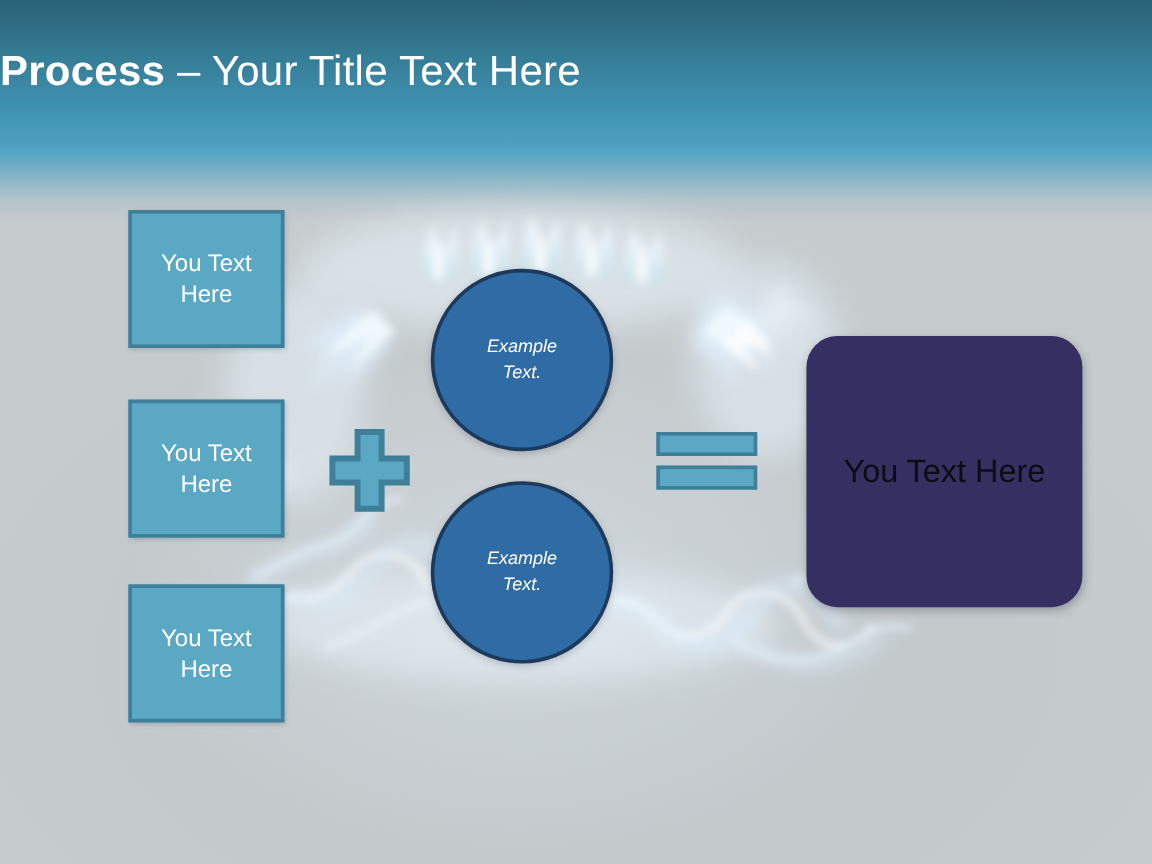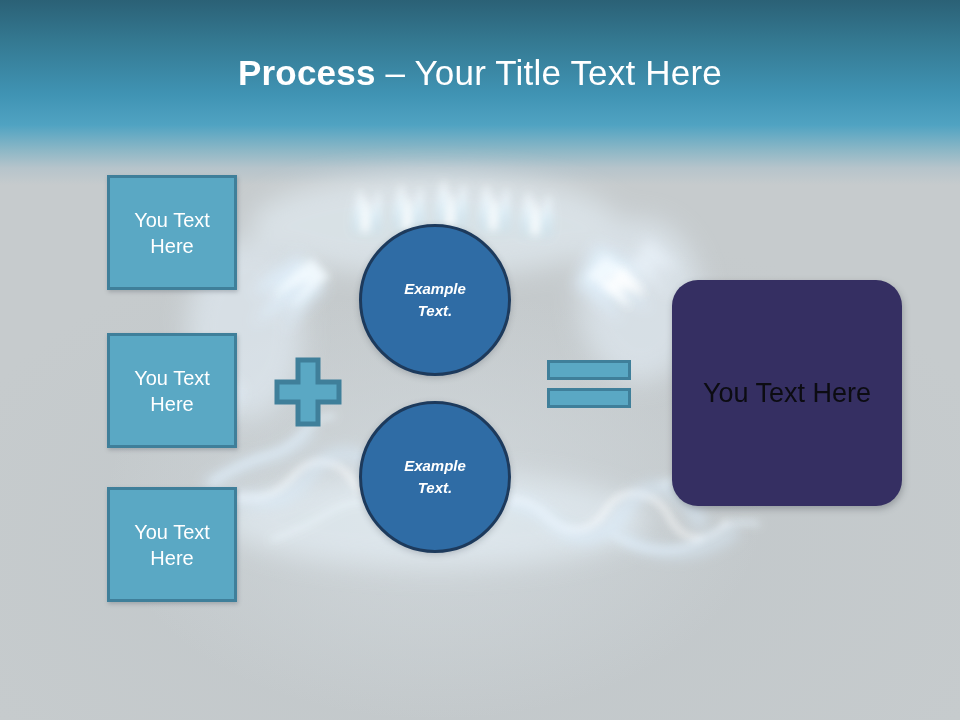--- a/index.html
+++ b/index.html
@@ -44,23 +44,23 @@
     position: absolute;
     left: 0; top: 0;
     width: 960px; height: 720px;
     pointer-events: none;
   }
 
   
   .title {
     position: absolute;
     left: 0;
-    top: 49px;
+    top: 36px;
     width: 960px;
-    text-align: center;
+    text-align: left;
     color: #ffffff;
     font-size: 35px;
     line-height: 48px;
     letter-spacing: 0.2px;
     white-space: nowrap;
   }
   .title .strong { font-weight: bold; }
   .title .rest   { font-weight: normal; }
 
   
@@ -103,21 +103,21 @@
     border-radius: 50%;
     background: #2f6ca5;
     border: 3px solid #1d3a5c;
     display: flex;
     flex-direction: column;
     align-items: center;
     justify-content: center;
     color: #ffffff;
     font-size: 15px;
     line-height: 22px;
-    font-weight: bold;
+    font-weight: normal;
     font-style: italic;
     text-align: center;
     box-shadow: 0 2px 6px rgba(50,60,70,0.25);
   }
   #circle-top    { left: 359px; top: 224px; }
   #circle-bottom { left: 359px; top: 401px; }
 
   
   .equals {
     position: absolute;

